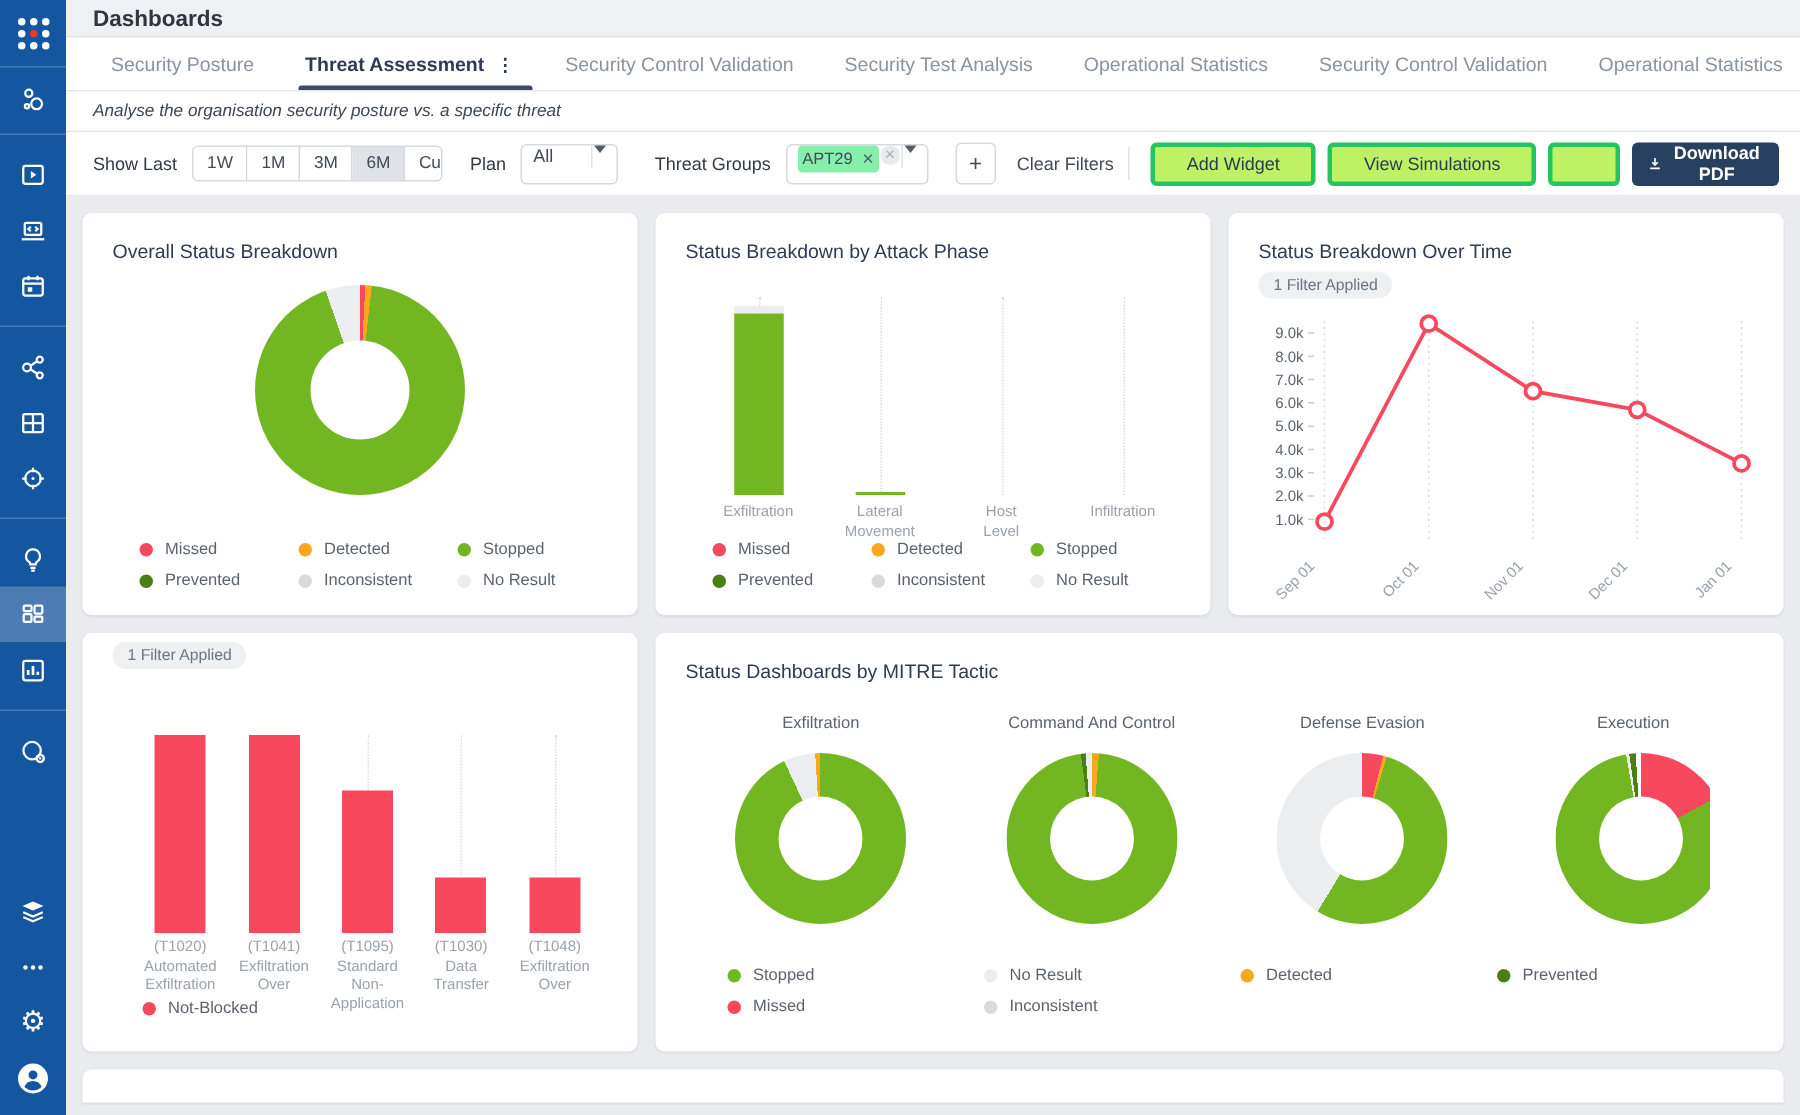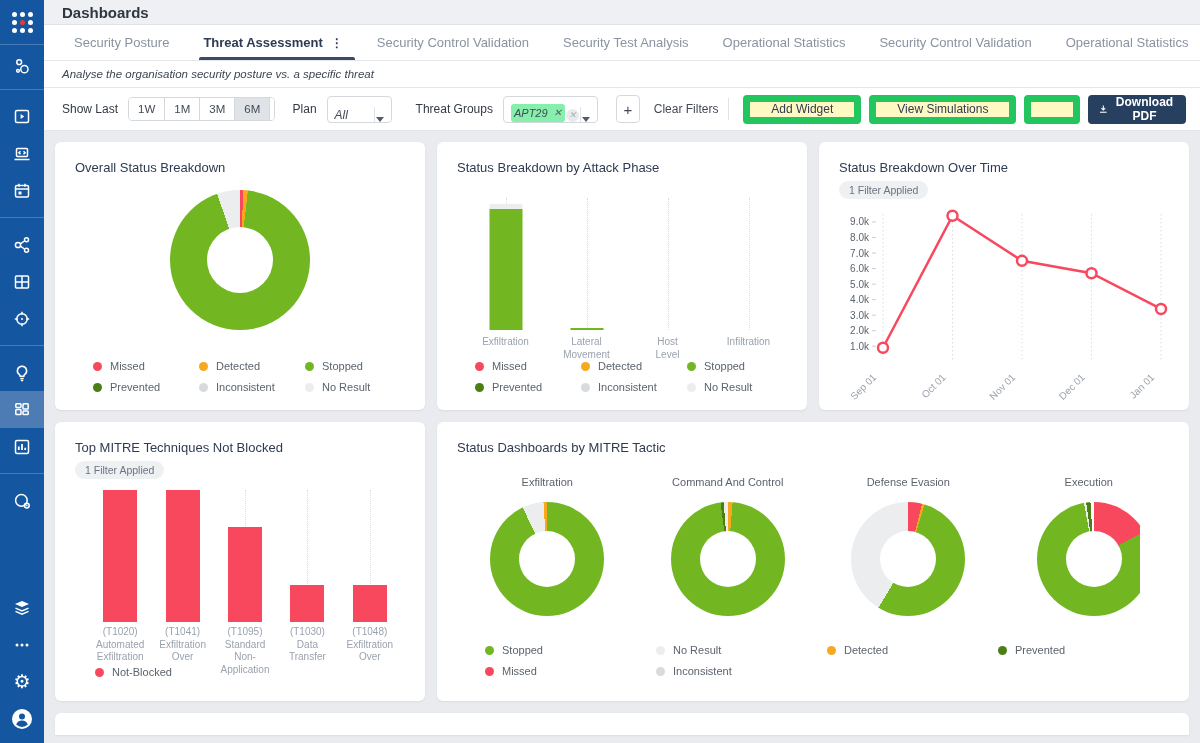--- a/index.html
+++ b/index.html
@@ -40,37 +40,37 @@
   .subtitle { font-size:11.5px; font-style:italic; color:#3c4654; }
 
   .filterbar { height:43px; background:#fff; border-bottom:1px solid #e3e6ea;
     display:flex; align-items:center; padding:0 14px 0 18px; gap:10px; flex:0 0 auto; }
   .fb-label { font-size:12px; color:#333a44; white-space:nowrap; }
   .segmented { display:flex; border:1px solid #d5d9de; border-radius:4px; overflow:hidden; }
   .seg { font-size:11.5px; color:#434a54; padding:5px 9px; border-right:1px solid #d5d9de;
     background:#fff; cursor:pointer; white-space:nowrap; }
   .seg:last-child { border-right:none; }
   .seg.selected { background:#dfe3e7; }
-  .select-box { display:flex; align-items:flex-end; border:1px solid #d5d9de; border-radius:4px;
-    height:27px; padding:0 7px; gap:1px; cursor:pointer; background:#fff;font-style:italic; }
+  .select-box { display:flex; align-items:flex-start; border:1px solid #d5d9de; border-radius:4px;
+    height:27px; padding:0 7px; gap:1px; cursor:pointer; background:#fff; }
   .select-box .val { font-size:12px; color:#434a54; min-width:38px; }
   .select-box .divider { width:1px; height:15px; background:#e0e3e7; }
   .caret { width:0; height:0; border-left:4px solid transparent; border-right:4px solid transparent;
     border-top:5px solid #555c66; }
   .chip { background:#86efac; border-radius:3px; font-size:11px; color:#434a54;
     padding:3px 3px; display:flex; align-items:center; gap:6px; }
   .chip .x { font-size:10px; color:#555c66; cursor:pointer; }
   .clear-circle { width:13px; height:13px; border-radius:50%; background:#e8eaed; color:#aab0b8;
     font-size:9px; line-height:13px; text-align:center; cursor:pointer; }
   .btn-plus { border:1px solid #d5d9de; border-radius:4px; background:#fff; height:28px; width:32px;
     font-size:15px; color:#434a54; cursor:pointer; }
   .link-clear { font-size:12px; color:#434a54; cursor:pointer; margin-left:4px; white-space:nowrap; }
   .fb-right { margin-left:auto; display:flex; align-items:center; gap:8px; }
   .fb-vsep { width:1px; height:22px; background:#e0e3e7; margin-right:6px; }
-  .btn-light { border:7px solid #22c55e; border-radius:4px; background:#fef9c3; height:29px;
+  .btn-light { border:3px solid #22c55e; border-radius:4px; background:#bef264; height:29px;
     padding:0 21px; font-size:12px; color:#2e3b52; cursor:pointer; white-space:nowrap;
     font-family:"Liberation Sans",sans-serif; }
   .btn-icon { width:33px; display:flex; align-items:center; justify-content:center; }
   .btn-dark { border:none; border-radius:4px; background:#28405f; height:29px; padding:0 11px;
     font-size:12px; font-weight:bold; color:#fff; cursor:pointer; display:flex; align-items:center;
     gap:6px; font-family:"Liberation Sans",sans-serif; }
 
   
   .content { flex:1; background:#e9ebef; padding:11px; overflow:hidden;
     display:flex; flex-direction:column; gap:12px; }
@@ -484,21 +484,20 @@
             <circle cx="189" cy="60.808510638297875" r="5" fill="#fff" stroke="#f8485e" stroke-width="2.5"></circle>
             <circle cx="258.5" cy="73.23404255319149" r="5" fill="#fff" stroke="#f8485e" stroke-width="2.5"></circle>
             <circle cx="328" cy="108.95744680851065" r="5" fill="#fff" stroke="#f8485e" stroke-width="2.5"></circle>
           </svg>
       </div>
     </div>
 
     <div class="row row2">
 
       <div class="card w370">
-        <div class="card-title">Top MITRE Techniques Not Blocked</div>
         <span class="badge">1 Filter Applied</span>
         <div class="mt-plot" id="mt-plot">
             <div class="mt-col">
               <div class="mt-guide"></div>
               <div class="mt-bar" style="height: 132px; background: rgb(248, 72, 94);"></div>
             </div>
             <div class="mt-col">
               <div class="mt-guide"></div>
               <div class="mt-bar" style="height: 132px; background: rgb(248, 72, 94);"></div>
             </div>

